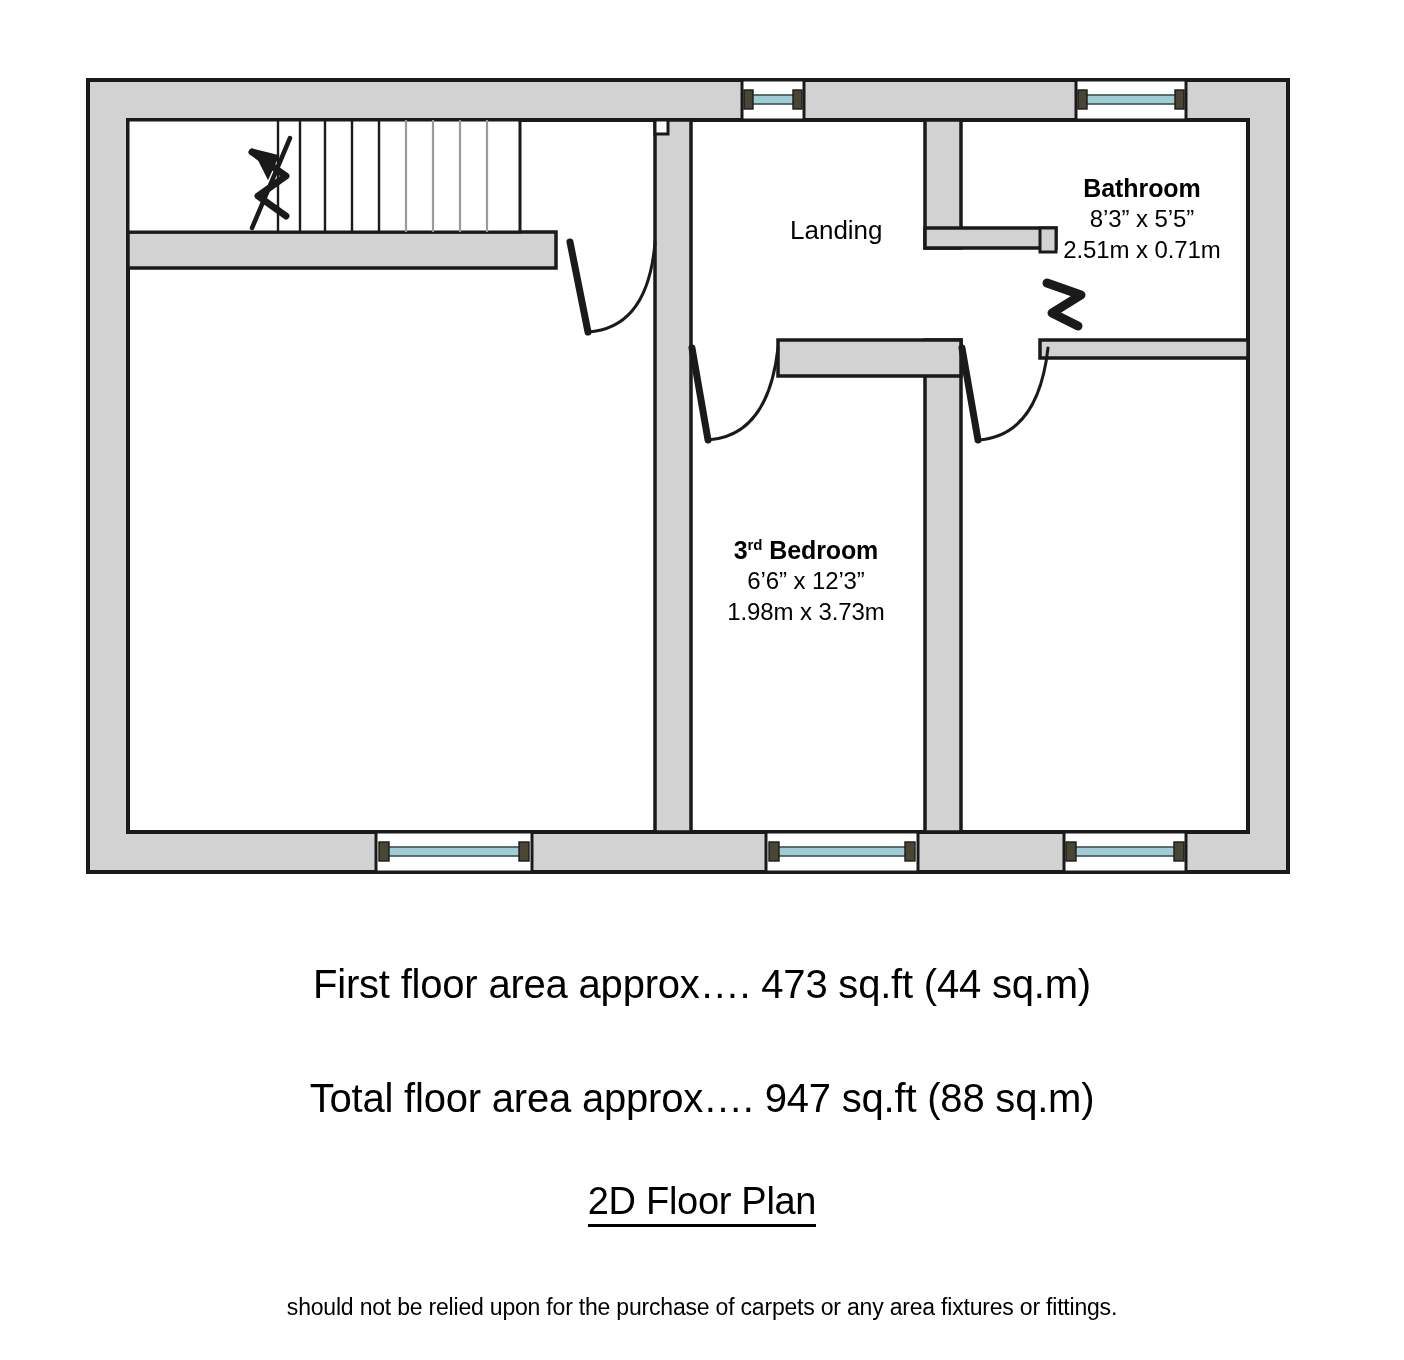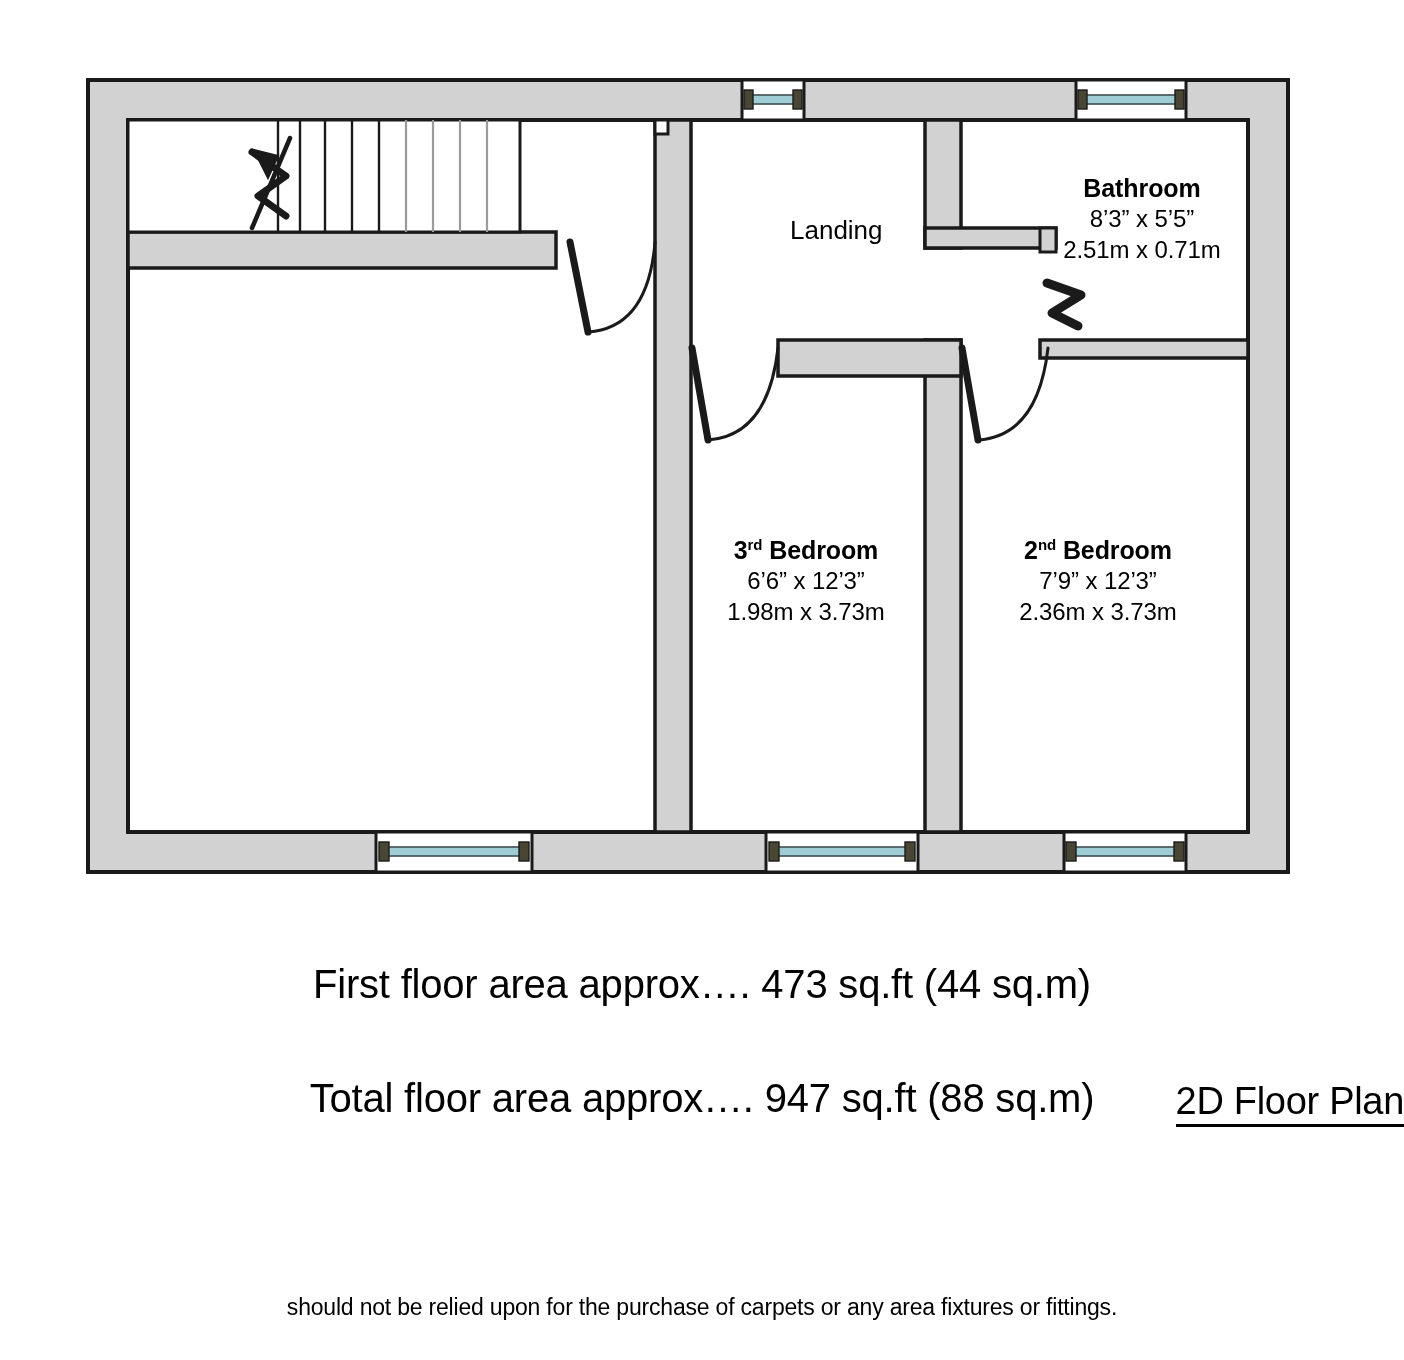--- a/index.html
+++ b/index.html
@@ -58,23 +58,23 @@
     position: absolute;
     width: 100%;
     text-align: center;
     font-size: 40px;
     letter-spacing: -0.2px;
     white-space: nowrap;
   }
   #plan-title {
     position: absolute;
     width: 100%;
-    text-align: right;
+    text-align: center;
     font-size: 38px;
-    top: 1080px;
+    top: 1180px;
     letter-spacing: -0.3px;
   }
   #plan-title span {
     border-bottom: 3px solid #000;
     padding-bottom: 2px;
   }
   .disclaimer-line {
     position: absolute;
     width: 100%;
     text-align: center;
@@ -202,25 +202,20 @@
     <span>Landing</span>
   </div>
 
 
   <div class="room-label" style="left:700px; top:534px; width:212px;">
     <div class="room-name"><span>3</span><sup>rd</sup> <span>Bedroom</span></div>
     <div class="room-dim">6’6” x 12’3”</div>
     <div class="room-dim">1.98m x 3.73m</div>
   </div>
 
-  <div class="room-label" style="left:992px; top:534px; width:212px;">
-    <div class="room-name"><span>2</span><sup>nd</sup> <span>Bedroom</span></div>
-    <div class="room-dim">7’9” x 12’3”</div>
-    <div class="room-dim">2.36m x 3.73m</div>
-  </div>
 
   <div class="room-label" style="left:1034px; top:172px; width:216px;">
     <div class="room-name">Bathroom</div>
     <div class="room-dim">8’3” x 5’5”</div>
     <div class="room-dim">2.51m x 0.71m</div>
   </div>
 
   <div class="area-line" style="top:962px;">First floor area approx…. 473 sq.ft (44 sq.m)</div>
   <div class="area-line" style="top:1040px;margin-top:36px;">Total floor area approx…. 947 sq.ft (88 sq.m)</div>
 

